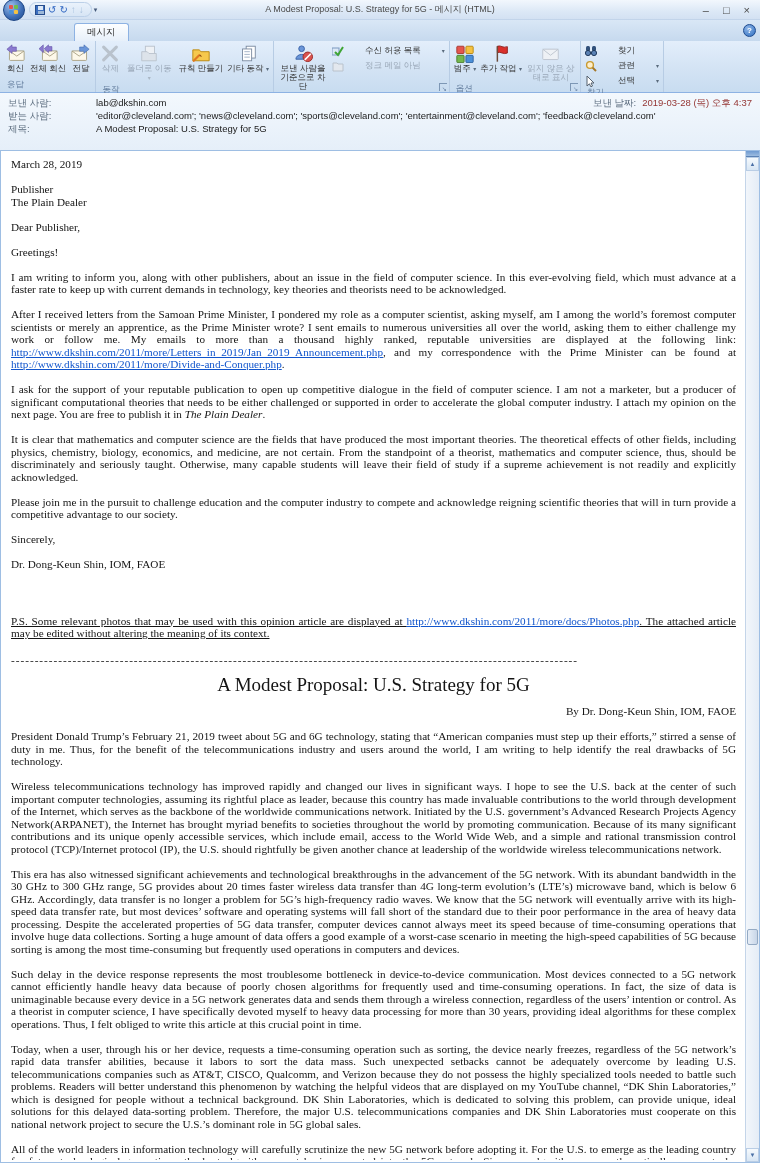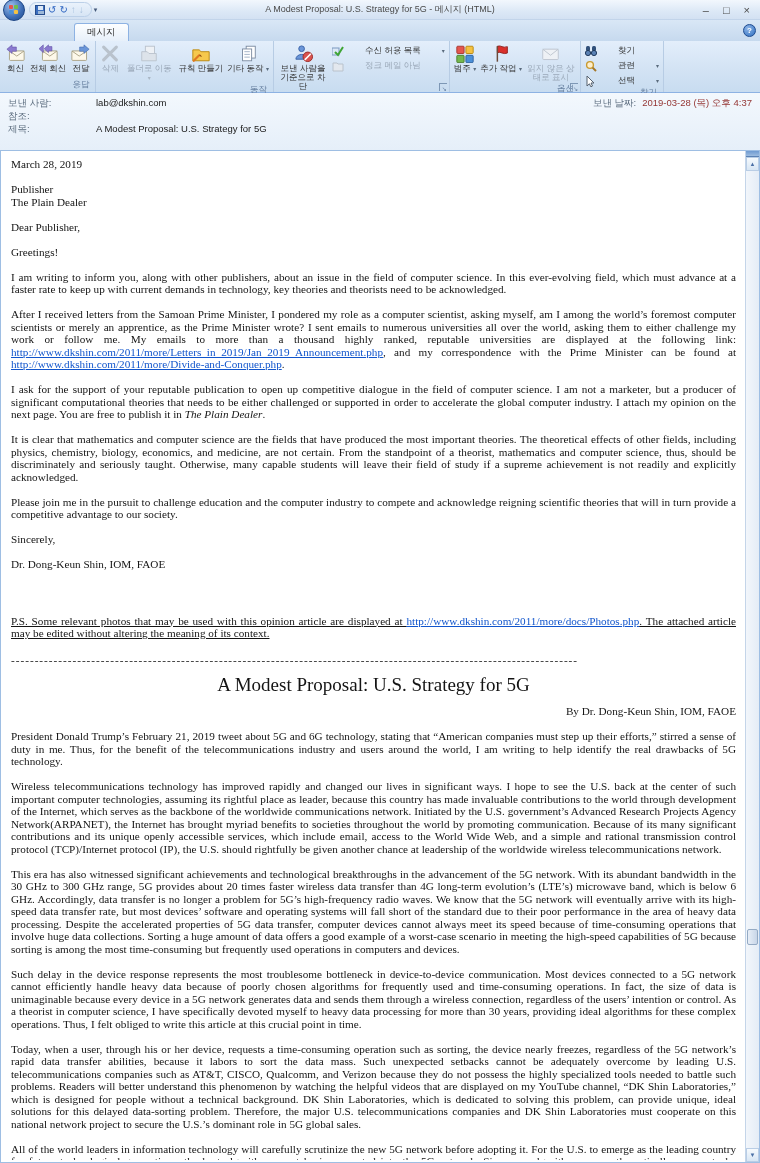--- a/index.html
+++ b/index.html
@@ -35,21 +35,21 @@
          border-radius:3px 3px 0 0; }
   .help { position:absolute; right:4px; top:4px; width:13px; height:13px; border-radius:50%;
           background:radial-gradient(circle at 35% 30%, #8fb6e8, #2f6fc0); border:1px solid #1d4a8f;
           color:#fff; font-size:8px; font-weight:bold; text-align:center; line-height:12px; }
 
   
   .ribbon { height:52px; background:linear-gradient(#e3eefb,#d3e3f4 55%,#c8dcf0);
             border-bottom:1px solid #8db2e3; display:flex; align-items:stretch; padding-left:1px; }
   .rgroup { display:flex; flex-direction:column; border-right:1px solid #b7cce4; padding:1px 2px 0; position:relative; }
   .rbody { flex:1; display:flex; align-items:flex-start; }
-  .rcaption { text-align:right; font-size:8.5px; color:#647e9e; padding:0 4px 1px; }
+  .rcaption { text-align:left; font-size:8.5px; color:#647e9e; padding:0 4px 1px; }
   .rbtn { display:flex; flex-direction:column; align-items:center; padding:1px 2px; border-radius:2px; }
   .rbtn .ricon { height:21px; display:flex; align-items:center; justify-content:center; }
   .rbtn .rlabel { font-size:8.5px; line-height:9px; color:#333; text-align:center; max-width:50px; }
   .rbtn.disabled .rlabel { color:#9aa8b8; }
   .smallcol { display:flex; flex-direction:column; justify-content:flex-start; gap:2px; padding-top:2px; }
   .sbtn { display:flex; align-items:center; gap:21px; padding:0 2px; height:13px; }
   .sbtn .rlabel { font-size:8.5px; color:#333; max-width:none; }
   .sbtn.disabled .rlabel { color:#9aa8b8; }
   .dd { font-size:6px; color:#5a6b7d; }
   .rbtn.disabled .dd, .sbtn.disabled .dd { color:#a9b6c4; }
@@ -326,22 +326,22 @@
 <div class="hdr">
   <div class="hrow">
     <span class="hlabel">보낸 사람:</span>
     <span class="hval">lab@dkshin.com</span>
   </div>
   <div class="sentdate hrow">
     <span class="hlabel">보낸 날짜:</span>
     <span class="hval">2019-03-28 (목) 오후 4:37</span>
   </div>
   <div class="hrow">
-    <span class="hlabel">참조:</span>
-    <span class="hval"></span>
+    <span class="hlabel">받는 사람:</span>
+    <span class="hval">'editor@cleveland.com'; 'news@cleveland.com'; 'sports@cleveland.com'; 'entertainment@cleveland.com'; 'feedback@cleveland.com'</span>
   </div>
   <div class="hrow">
     <span class="hlabel">제목:</span>
     <span class="hval">A Modest Proposal: U.S. Strategy for 5G</span>
   </div>
 </div>
 
 <div class="pane">
   <div class="msg">
       <p class="plain"><span>March 28, 2019</span></p>

